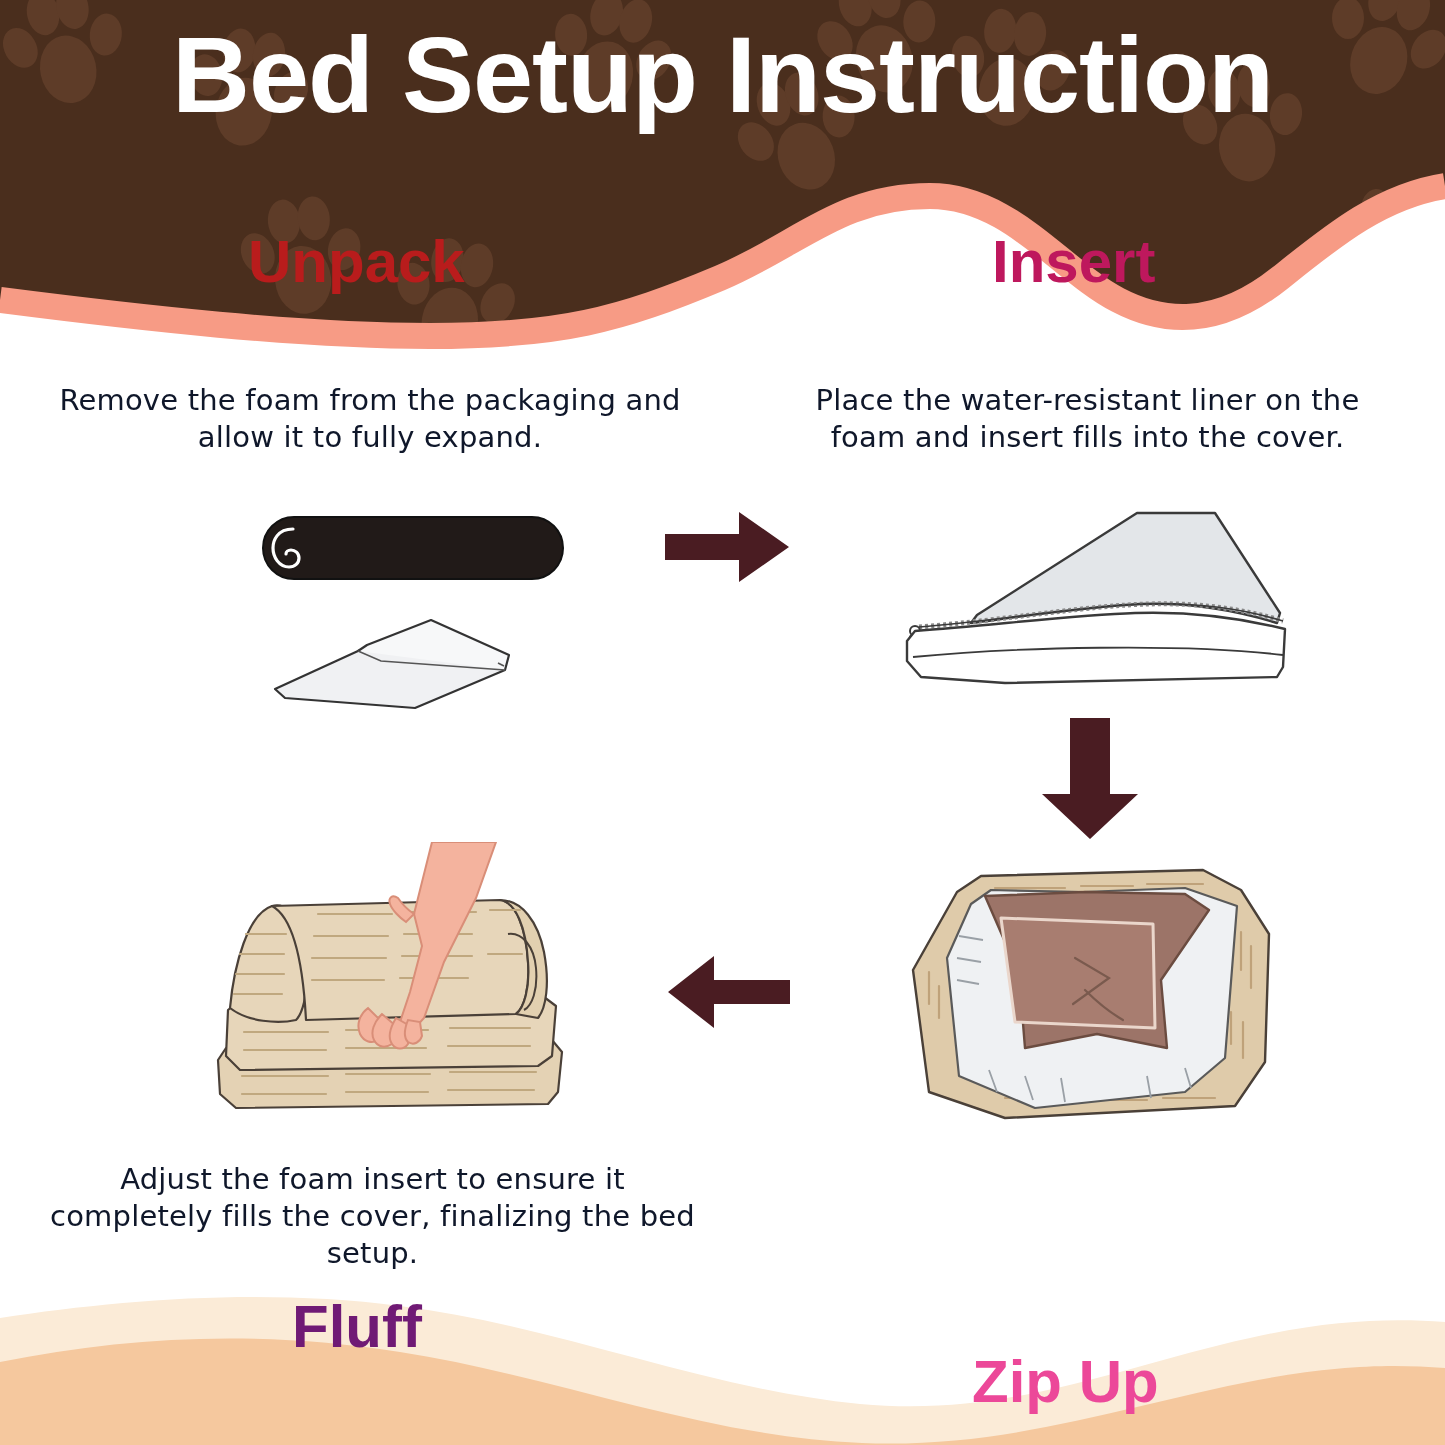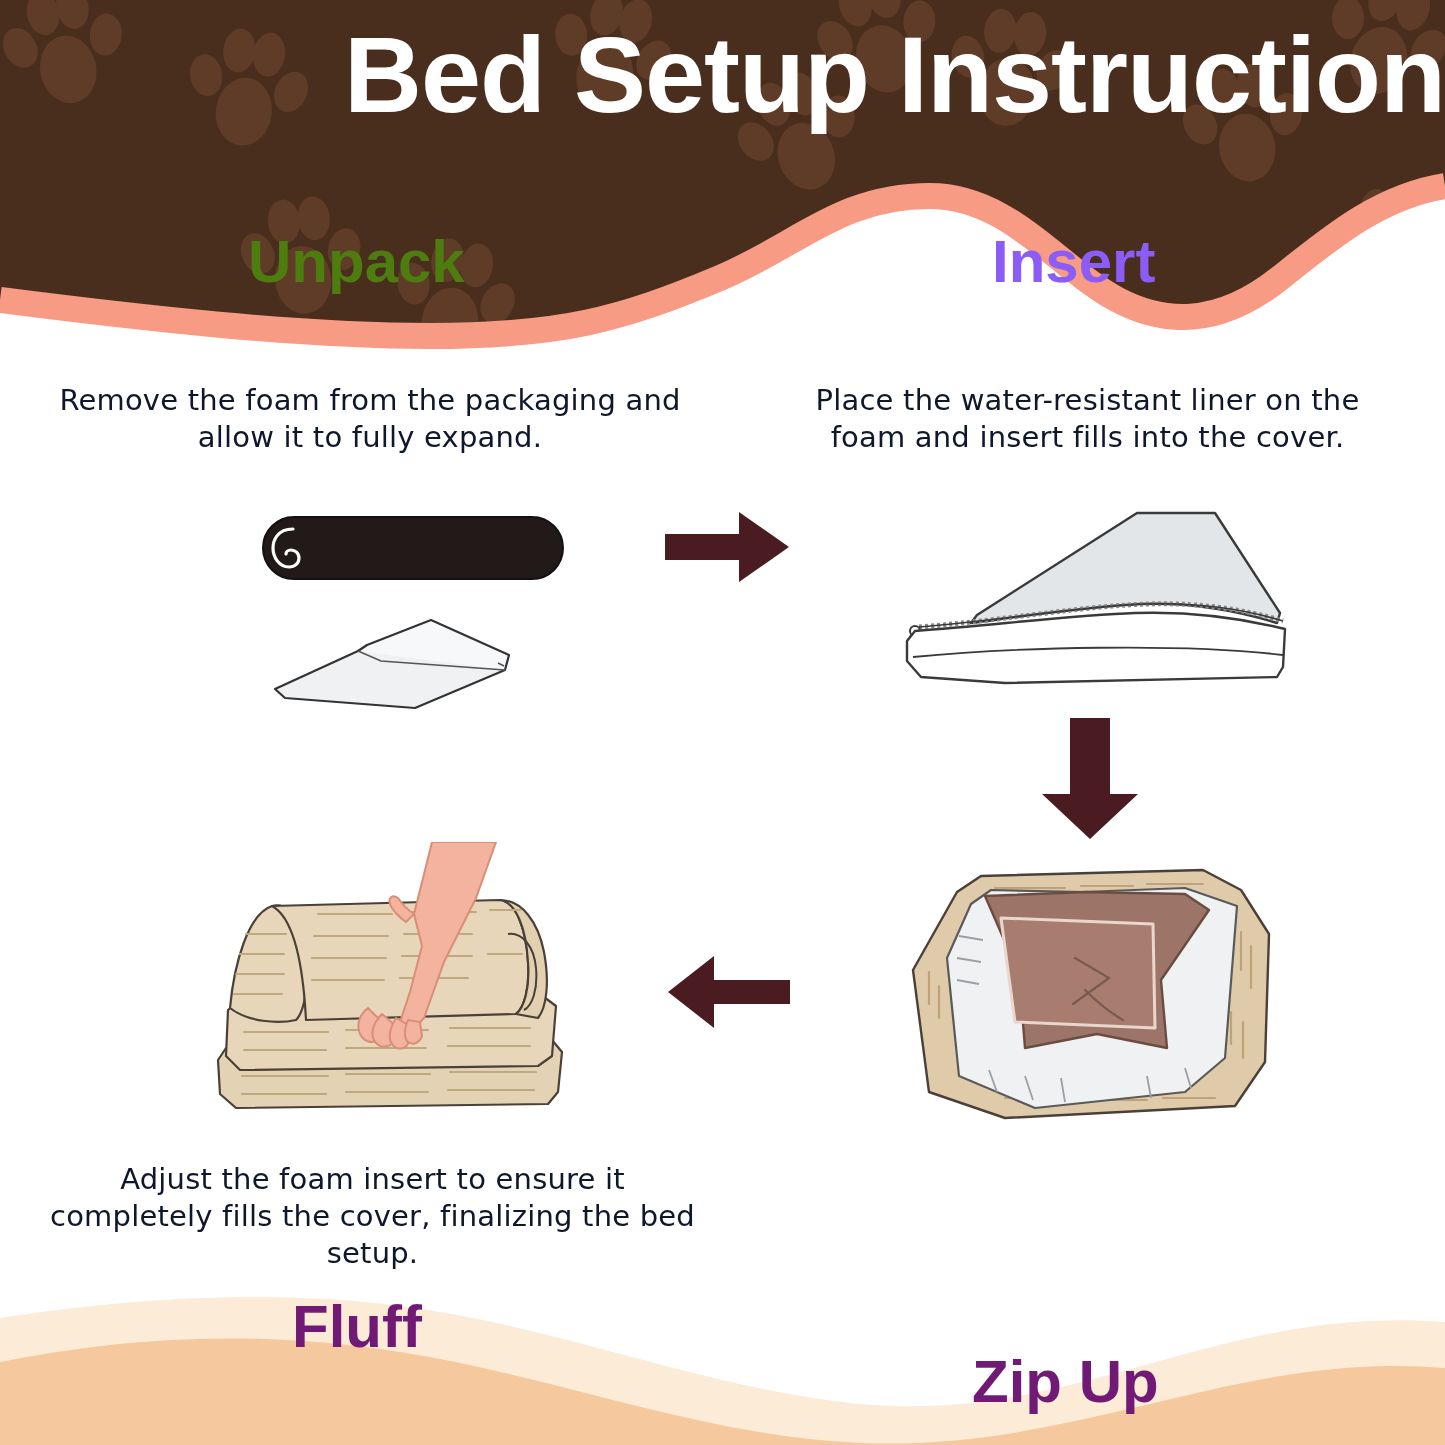--- a/index.html
+++ b/index.html
@@ -8,33 +8,33 @@
     width:1445px;height:1445px;position:relative;overflow:hidden;
     font-family:"Liberation Sans", sans-serif;background:#ffffff;
   }
   .stage{position:absolute;inset:0;width:1445px;height:1445px;}
 
   
   .bg-svg{position:absolute;left:0;top:0;width:1445px;height:1445px;pointer-events:none;}
 
   
   .main-title{
-    position:absolute;left:0;top:18px;width:1445px;text-align:right;
+    position:absolute;left:0;top:18px;width:1445px;text-align:center;
     font-size:108px;font-weight:bold;color:#ffffff;letter-spacing:-1px;
     font-family:"Liberation Sans", sans-serif;line-height:1.05;
     white-space:nowrap;
   }
   .step-head{
     position:absolute;font-size:60px;font-weight:bold;
     font-family:"Liberation Sans", sans-serif;white-space:nowrap;line-height:1;
   }
-  .head-unpack{left:248px;top:232px;color:#4d7c0f;}
-  .head-insert{left:992px;top:232px;color:#8b5cf6;}
+  .head-unpack{left:248px;top:232px;color:#b91c1c;}
+  .head-insert{left:992px;top:232px;color:#be185d;}
   .head-fluff{left:292px;top:1297px;color:#701a75;}
-  .head-zipup{left:972px;top:1352px;color:#701a75;text-align:right;}
+  .head-zipup{left:972px;top:1352px;color:#ec4899;text-align:right;}
 
   
   .caption{
     position:absolute;text-align:center;color:#0f172a;
     font-family:"DejaVu Sans", sans-serif;
     font-size:29px;line-height:1.28;font-weight:400;
     letter-spacing:.2px;
   }
   .cap-tl{left:50px;top:382px;width:640px;}
   .cap-tr{left:775px;top:382px;width:625px;}

